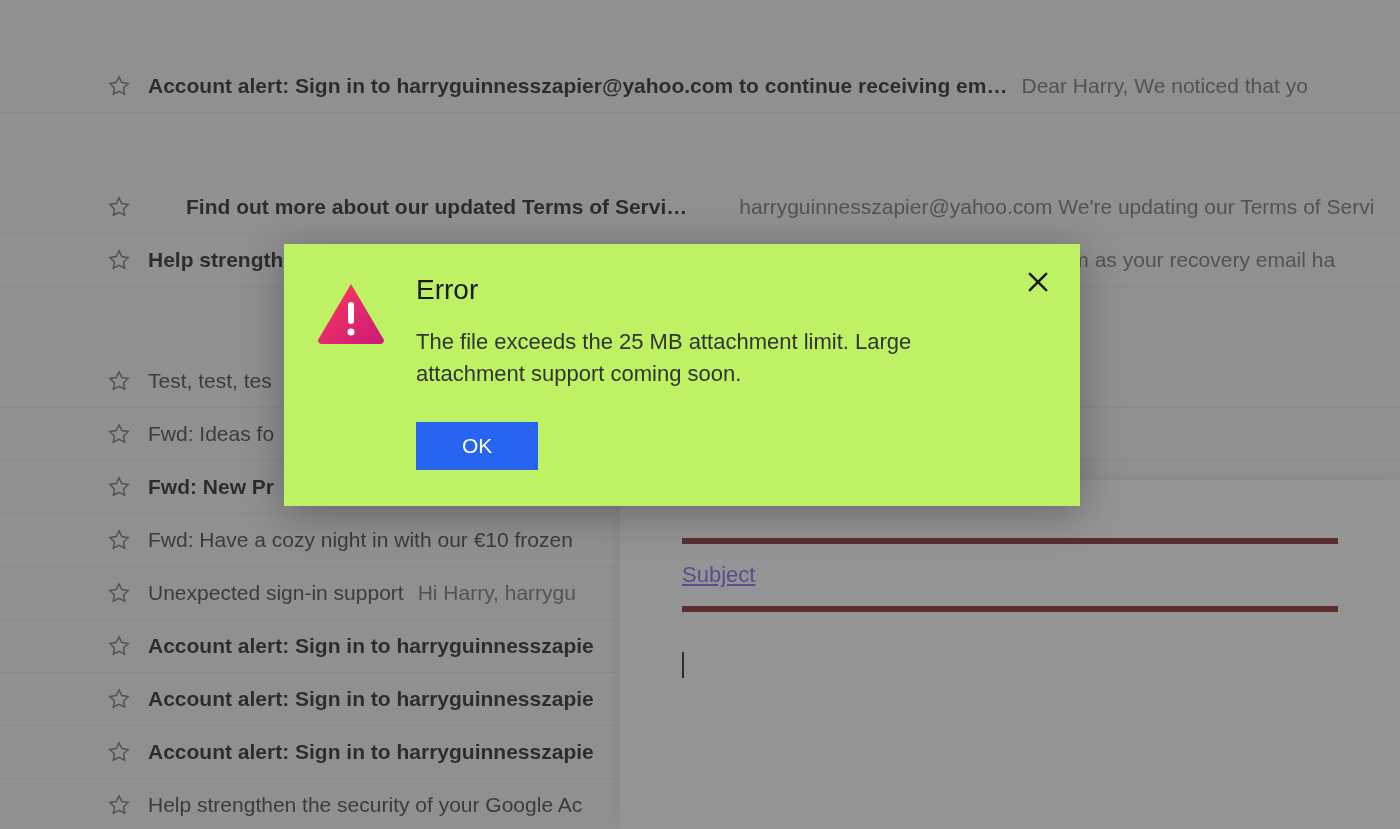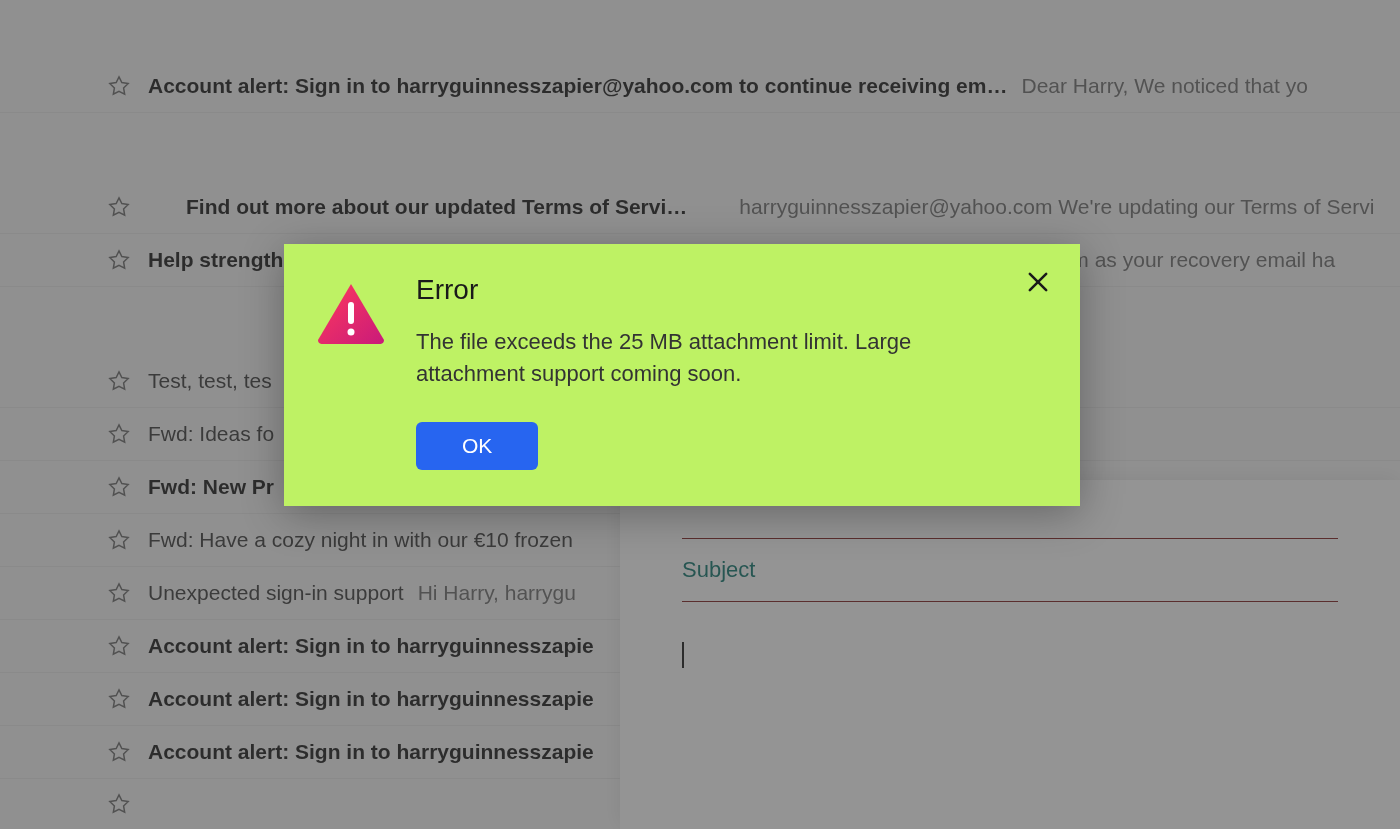--- a/index.html
+++ b/index.html
@@ -35,24 +35,25 @@
     position: absolute;
     top: 480px;
     left: 620px;
     right: 0;
     bottom: 0;
     background: #fff;
     box-shadow: -2px -2px 20px rgba(0,0,0,0.08);
     padding: 40px 62px 0 62px;
   }
   .compose-field {
-    border-bottom: 1px solid #7f1d1d;
+    border-bottom: 6px solid #7f1d1d;
     padding: 18px 0;
     font-size: 22px;
-    color: #0f766e;
+    color: #8b5cf6;
+    text-decoration: underline;
   }
   .compose-field.first { border-top: none; padding-top: 0; }
   .compose-body {
     padding-top: 40px;
   }
   .cursor {
     display: inline-block;
     width: 2px;
     height: 26px;
     background: #1a1a1a;
@@ -97,21 +98,21 @@
     max-width: 560px;
   }
   .modal-btn {
     display: inline-block;
     background: #2765f0;
     color: #fff;
     font-size: 21px;
     font-weight: 500;
     padding: 12px 46px;
     border: none;
-    border-radius: 6px;
+    border-radius: 0;
     cursor: pointer;
   }
   .modal-close {
     position: absolute;
     top: 24px;
     right: 28px;
     width: 28px;
     height: 28px;
     cursor: pointer;
     color: #1a1a1a;
@@ -224,20 +225,21 @@
       </span>
     <span class="subject unread">Account alert: Sign in to harryguinnesszapie</span>
   </div>
 
   <div class="email-row" style="border-bottom:none">
     <span class="star">
         <svg viewBox="0 0 24 24" fill="none" stroke="currentColor" stroke-width="1.6">
           <polygon points="12 2 15.09 8.26 22 9.27 17 14.14 18.18 21.02 12 17.77 5.82 21.02 7 14.14 2 9.27 8.91 8.26 12 2"></polygon>
         </svg>
       </span>
+    <span class="subject">Help strengthen the security of your Google Ac</span>
   </div>
 </div>
 
 <div class="compose-panel">
   <div class="compose-field first"></div>
   <div class="compose-field">
     <span>Subject</span>
   </div>
   <div class="compose-body">
     <span class="cursor"></span>

